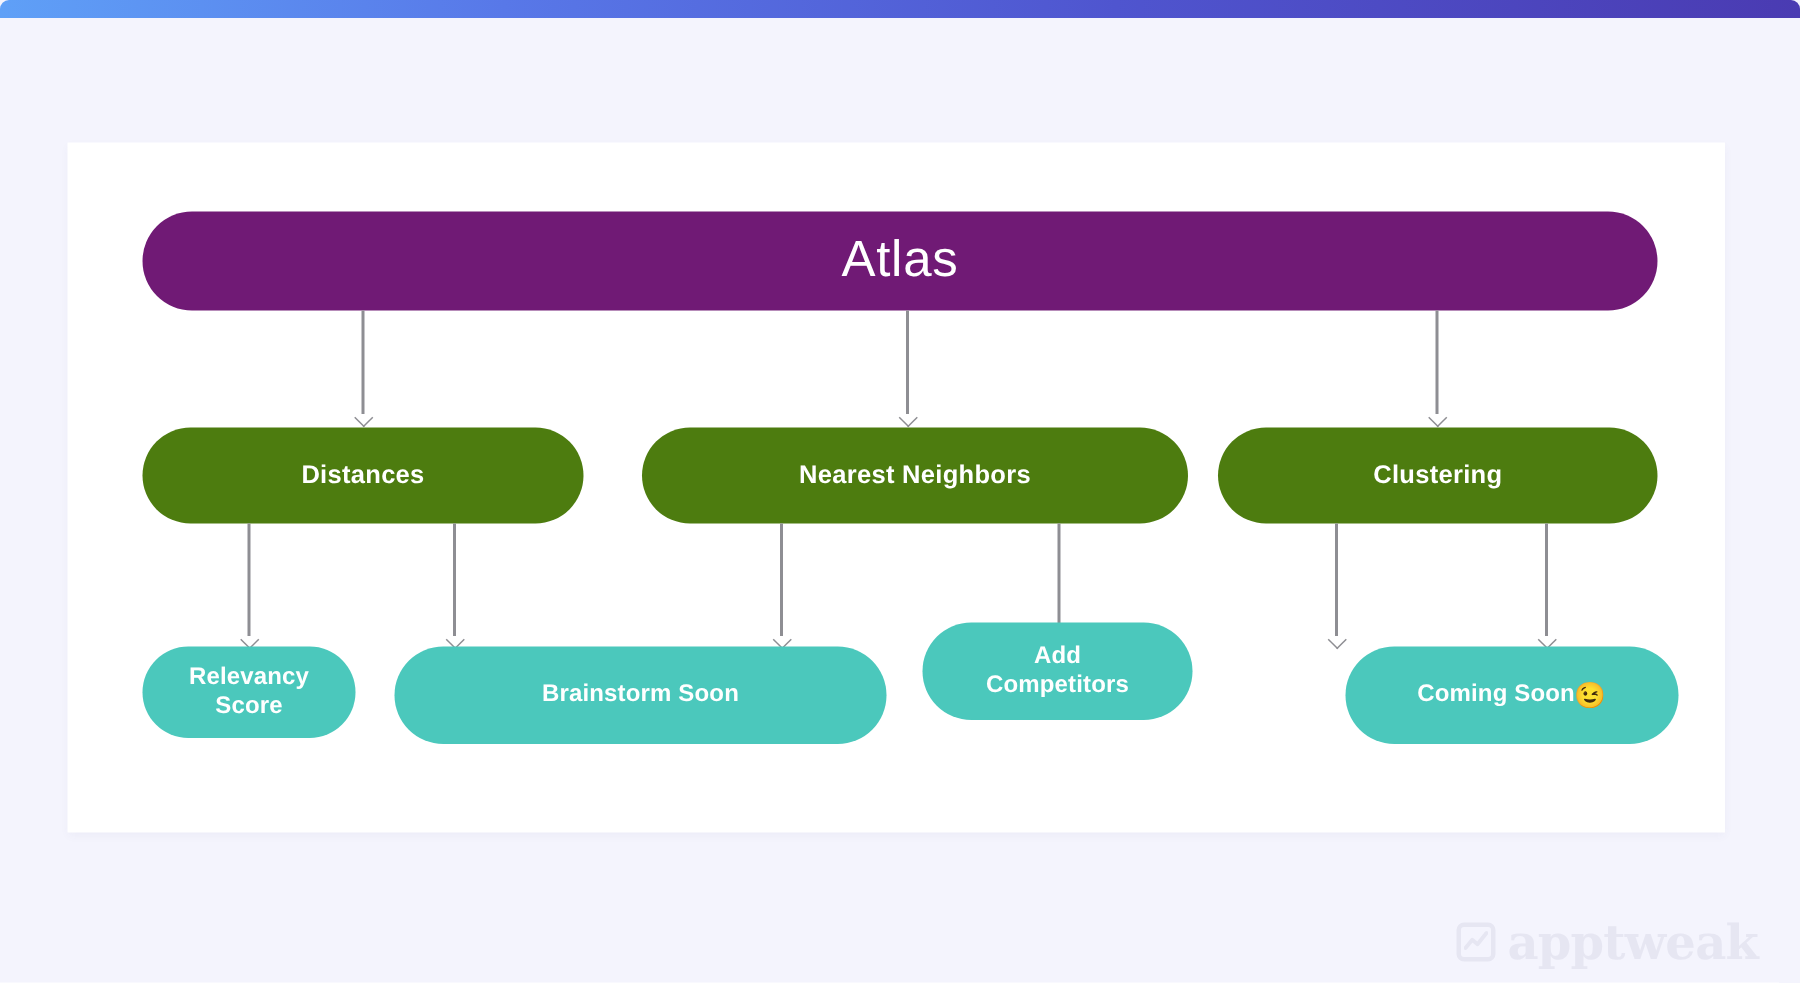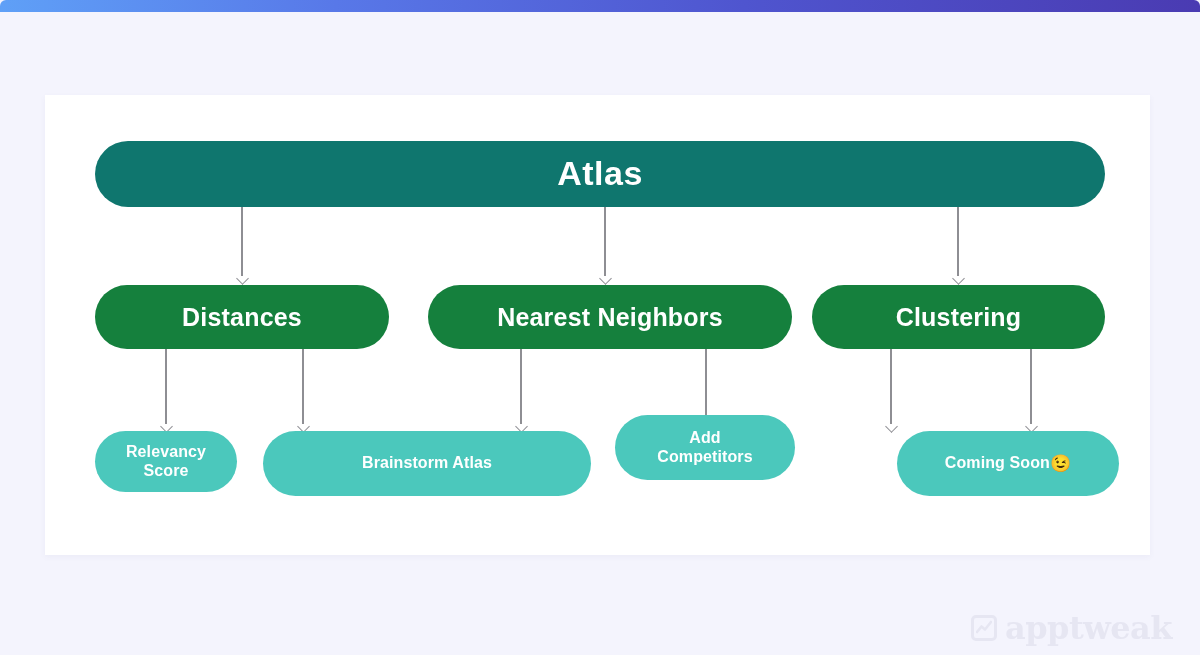--- a/index.html
+++ b/index.html
@@ -45,29 +45,29 @@
     justify-content: center;
     text-align: center;
     color: #FFFFFF;
     border-radius: 999px;
     line-height: 1.15;
     white-space: pre-line;
     user-select: none;
   }
 
   .node.root {
-    background: #0f766e;
+    background: #701a75;
     font-size: 34px;
-    font-weight: bold;
+    font-weight: normal;
     letter-spacing: 0.5px;
   }
 
   .node.branch {
-    background: #15803d;
-    font-size: 25px;
+    background: #4d7c0f;
+    font-size: 17px;
     font-weight: bold;
     letter-spacing: 0.2px;
   }
 
   .node.leaf {
     background: #4BC8BC;
     font-size: 16px;
     font-weight: bold;
     letter-spacing: 0.1px;
   }
@@ -177,21 +177,21 @@
     <div class="head"></div>
   </div>
   <div class="connector" style="left:980px; top:254px; width:12px; height:82px;">
     <div class="stem"></div>
     <div class="head"></div>
   </div>
 
   <div class="node leaf" style="left:50px; top:336px; width:142px; height:61px;">Relevancy
 Score</div>
 
-  <div class="node leaf" style="left:218px; top:336px; width:328px; height:65px;">Brainstorm Atlas</div>
+  <div class="node leaf" style="left:218px; top:336px; width:328px; height:65px;">Brainstorm Soon</div>
 
   <div class="node leaf" style="left:570px; top:320px; width:180px; height:65px;">Add
 Competitors</div>
 
   <div class="node leaf" style="left:852px; top:336px; width:222px; height:65px;">
     <span>Coming Soon </span><span class="emoji">😉</span>
   </div>
 
 </div>
 

